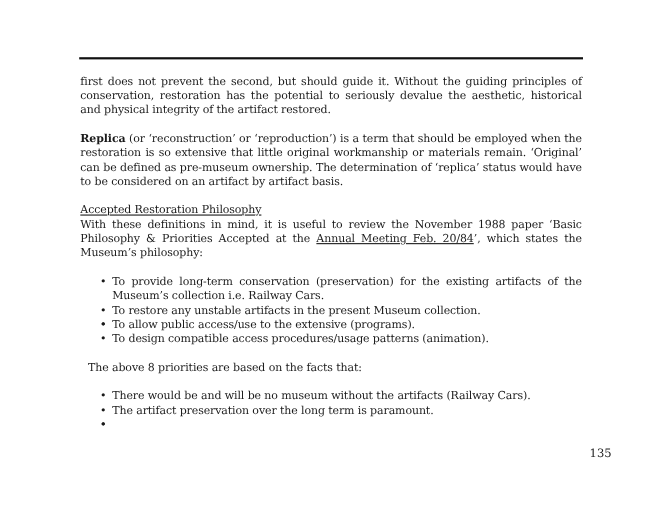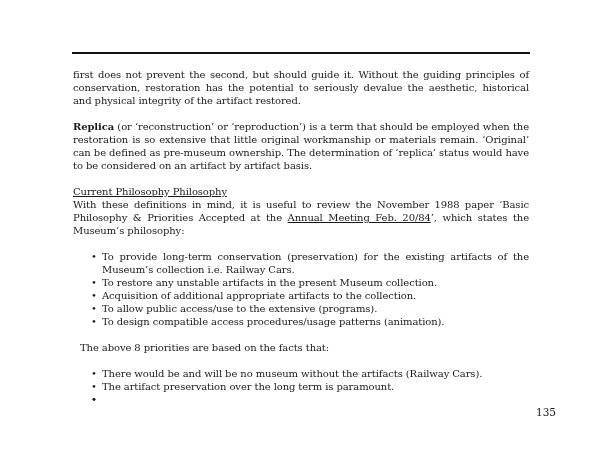--- a/index.html
+++ b/index.html
@@ -30,27 +30,27 @@
 </head>
 <body>
 
 <div class="rule"></div>
 
 <div class="content">
   <p>first does not prevent the second, but should guide it. Without the guiding principles of conservation, restoration has the potential to seriously devalue the aesthetic, historical and physical integrity of the artifact restored.</p>
   <div class="gap"></div>
   <p><span class="bold">Replica</span><span> (or ‘reconstruction’ or ‘reproduction’) is a term that should be employed when the restoration is so extensive that little original workmanship or materials remain. ‘Original’ can be defined as pre-museum ownership. The determination of ‘replica’ status would have to be considered on an artifact by artifact basis.</span></p>
   <div class="gap"></div>
-  <p><span class="u">Current Philosophy Philosophy</span></p>
+  <p><span class="u">Accepted Restoration Philosophy</span></p>
   <p><span>With these definitions in mind, it is useful to review the November 1988 paper ‘Basic Philosophy &amp; Priorities Accepted at the </span><span class="u">Annual Meeting Feb. 20/84</span><span>’, which states the Museum’s philosophy:</span></p>
   <div class="gap"></div>
   <ul>
     <li><span class="bullet">•</span><span>To provide long-term conservation (preservation) for the existing artifacts of the Museum’s collection i.e. Railway Cars.</span></li>
     <li><span class="bullet">•</span><span>To restore any unstable artifacts in the present Museum collection.</span></li>
-    <li><span class="bullet">•</span><span>Acquisition of additional appropriate artifacts to the collection.</span></li>
+    <li><span class="bullet">•</span></li>
     <li><span class="bullet">•</span><span>To allow public access/use to the extensive (programs).</span></li>
     <li><span class="bullet">•</span><span>To design compatible access procedures/usage patterns (animation).</span></li>
   </ul>
   <div class="gap"></div>
   <p class="indent">The above 8 priorities are based on the facts that:</p>
   <div class="gap"></div>
   <ul>
     <li><span class="bullet">•</span><span>There would be and will be no museum without the artifacts (Railway Cars).</span></li>
     <li><span class="bullet">•</span><span>The artifact preservation over the long term is paramount.</span></li>
     <li><span class="bullet">•</span></li>

